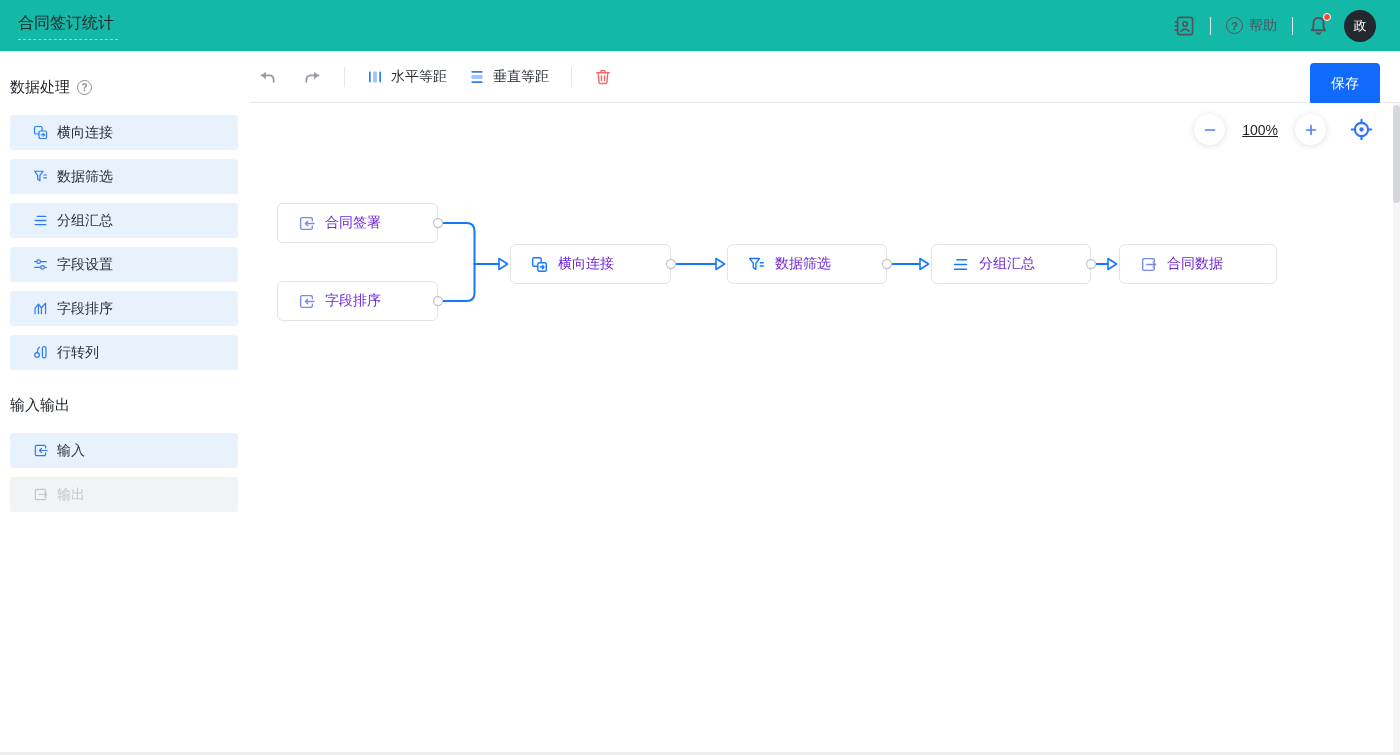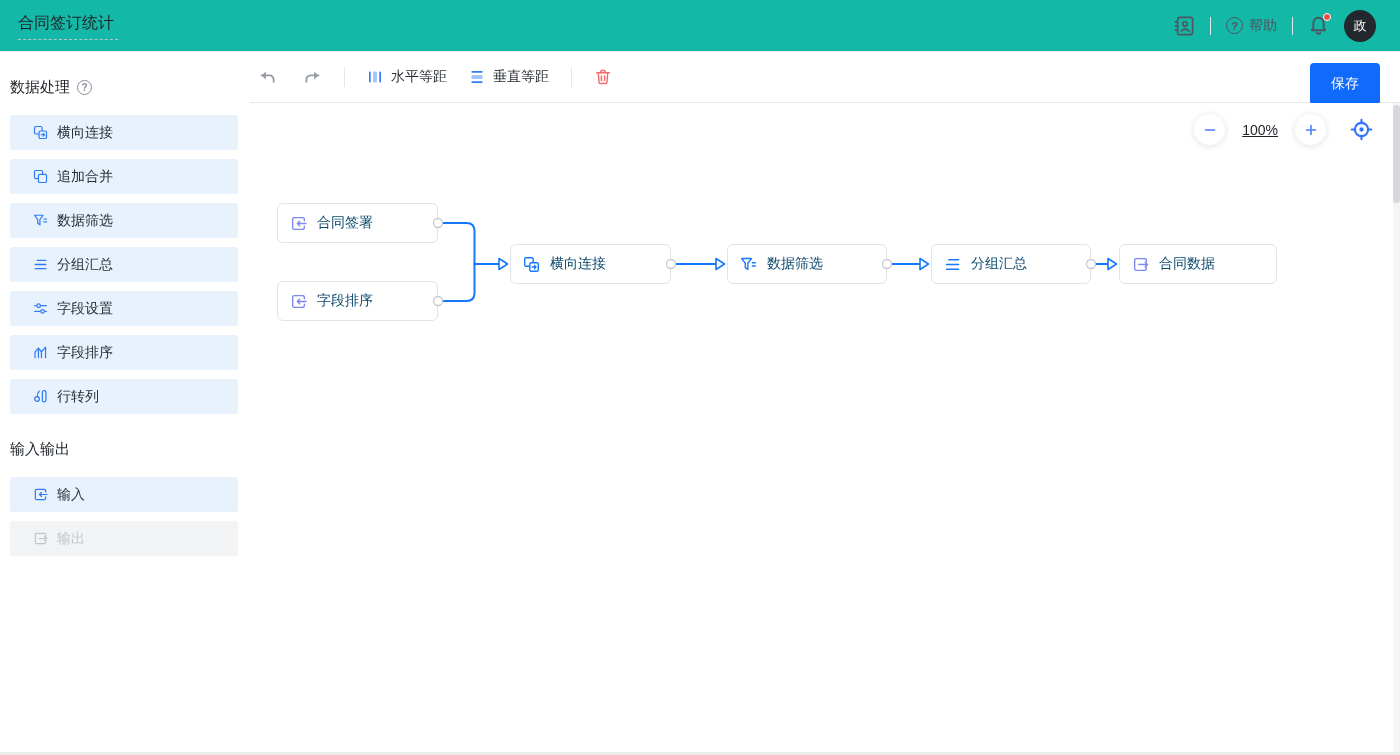--- a/index.html
+++ b/index.html
@@ -53,22 +53,22 @@
   
   .canvas { position:absolute; top:51px; left:0; right:0; bottom:0; background:#fff; overflow:hidden; }
   .zoombar { position:absolute; top:11px; right:27px; display:flex; align-items:center; z-index:5; }
   .zoom-circle { width:31px; height:31px; border-radius:50%; background:#fff; border:none;
     box-shadow:0 1px 6px rgba(31,35,41,.14); color:#4c7dff; font-size:18px; line-height:1;
     display:flex; align-items:center; justify-content:center; cursor:pointer; }
   .zoom-pct { font-size:14px; color:#1f2329; margin:0 17px;text-decoration:underline; }
   .fit-btn { margin-left:24px; display:flex; color:#3371ff; cursor:pointer; background:none; border:none; }
 
   .flow-node { position:absolute; height:40px; background:#fff; border:1px solid #e0e3e8;
-    border-radius:6px; display:flex; align-items:center; gap:10px; padding-left:12px;
-    font-size:14px; color:#0c4a6e; cursor:move; z-index:2; }
+    border-radius:6px; display:flex; align-items:center; gap:10px; padding-left:20px;
+    font-size:14px; color:#6d28d9; cursor:move; z-index:2; }
   .flow-node .nic { display:flex; }
   .nic-io { color:#7b88f0; }
   .nic-proc { color:#1677ff; }
   .edges { position:absolute; top:0; left:0; width:100%; height:100%; z-index:3; pointer-events:none; }
 
   .vscroll-track { position:absolute; top:0; right:0; width:7px; bottom:0; background:#f5f5f6; z-index:6; }
   .vscroll-thumb { position:absolute; top:2px; right:0; width:7px; height:98px; border-radius:4px;
     background:#d6d8dc; z-index:7; cursor:pointer; }
   .bottom-strip { position:absolute; left:0; right:0; bottom:0; height:3px; background:#ededee; z-index:30; }
 
@@ -115,29 +115,20 @@
     <span class="sic">
       <svg width="15" height="15" viewBox="0 0 16 16" fill="none" stroke="currentColor" stroke-width="1.3" stroke-linecap="round" stroke-linejoin="round">
         <rect x="1.6" y="1.6" width="8" height="8" rx="1.4"></rect>
         <rect x="6.4" y="6.4" width="8" height="8" rx="1.4" fill="#e8f2fd"></rect>
         <path d="M8.6 10.4 H12.2 M10.8 8.9 L12.3 10.4 L10.8 11.9"></path>
       </svg>
     </span>
     <span>横向连接</span>
   </div>
 
-  <div class="side-item">
-    <span class="sic">
-      <svg width="15" height="15" viewBox="0 0 16 16" fill="none" stroke="currentColor" stroke-width="1.3" stroke-linecap="round" stroke-linejoin="round">
-        <rect x="1.6" y="1.6" width="8.6" height="8.6" rx="1.4"></rect>
-        <rect x="5.8" y="5.8" width="8.6" height="8.6" rx="1.4" fill="#e8f2fd"></rect>
-      </svg>
-    </span>
-    <span>追加合并</span>
-  </div>
 
   <div class="side-item">
     <span class="sic">
       <svg width="15" height="15" viewBox="0 0 16 16" fill="none" stroke="currentColor" stroke-width="1.3" stroke-linecap="round" stroke-linejoin="round">
         <path d="M1.6 2.4 H10.8 L7.4 6.8 V12.6 L5 10.9 V6.8 Z"></path>
         <path d="M11.6 6.4 H14.4 M11.6 9.4 H14.4"></path>
       </svg>
     </span>
     <span>数据筛选</span>
   </div>

